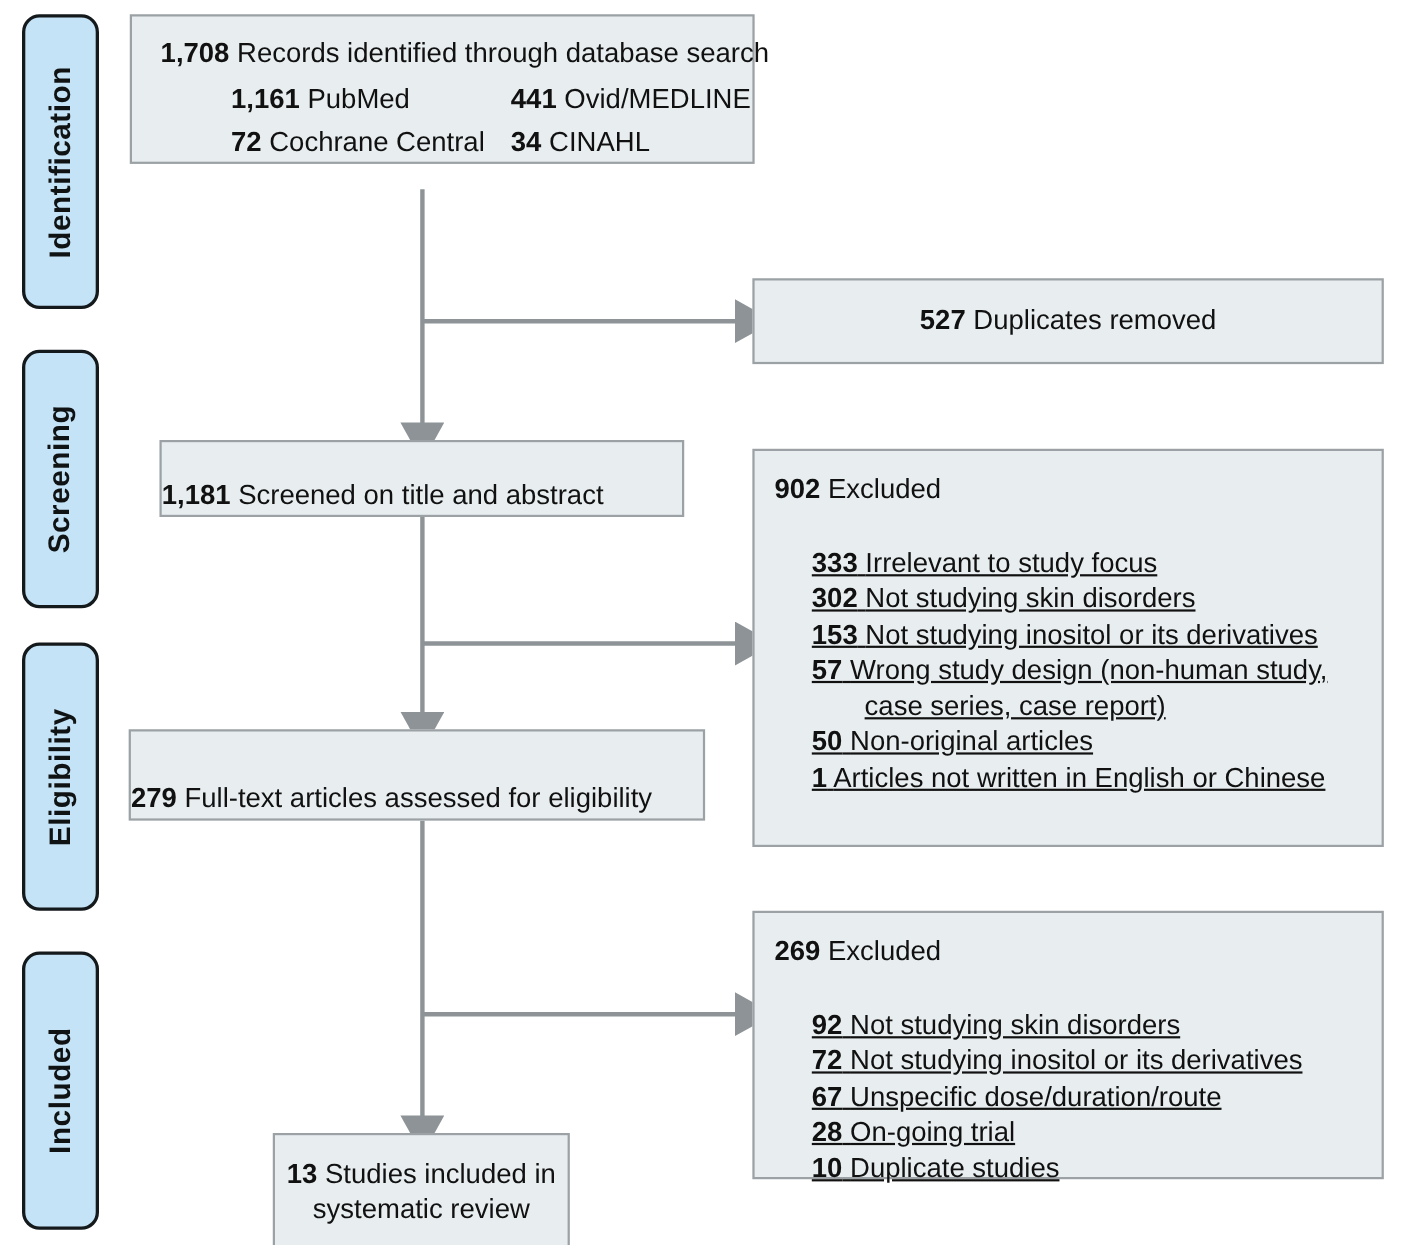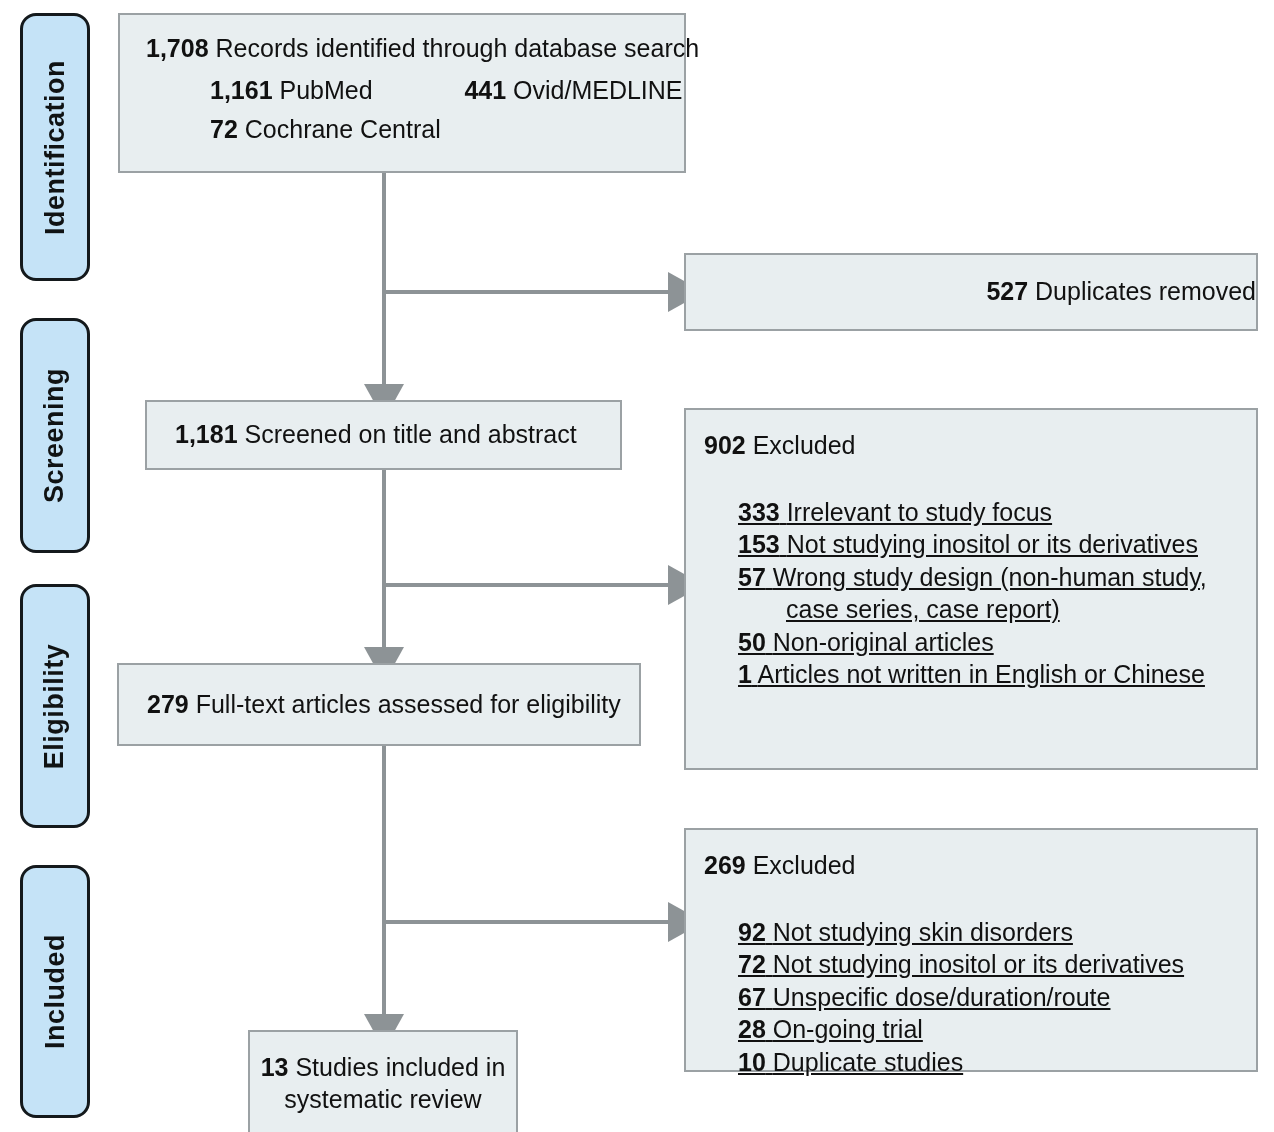--- a/index.html
+++ b/index.html
@@ -31,42 +31,42 @@
     position:absolute;
     background:#e8eef0;
     border:2px solid #9ba1a4;
     box-sizing:border-box;
   }
   .fbox .inner{
     width:100%;height:100%;
     display:flex;flex-direction:column;justify-content:center;
     box-sizing:border-box;
   }
-  .fbox.center .inner{align-items:flex-end;text-align:center;}
+  .fbox.center .inner{align-items:center;text-align:center;}
 
   .line{font-size:25px;line-height:1.42;color:#111;white-space:nowrap;}
   .num{font-weight:bold;}
 
   
   #box-identification .inner{padding:16px 0 16px 26px;justify-content:flex-start;}
   #box-identification .row1{font-size:25px;margin-bottom:6px;}
   #box-identification .srcgrid{display:flex;flex-direction:column;gap:4px;padding-left:22px;}
   #box-identification .srcrow{display:flex;}
   #box-identification .srcrow .c1{width:278px;margin-left:42px;}
   #box-identification .srcrow .c2{width:240px;}
 
   
   .excl .inner{padding:18px 0 18px 18px;justify-content:flex-start;gap:10px;}
   .excl .head{font-size:25px;margin-bottom:22px;}
   .excl .sublist{display:flex;flex-direction:column;padding-left:34px;text-decoration:underline;}
   .excl .sub{font-size:25px;line-height:1.30;white-space:nowrap;}
   .excl .sub .cont{display:block;padding-left:48px;white-space:nowrap;}
 
   
-  .oneline .inner{padding-left:28px;justify-content:center;}
+  .oneline .inner{justify-content:flex-end;}
   .oneline .line{font-size:25px;}
 
   
   #box-included .inner{align-items:center;text-align:center;padding:0 10px;}
   #box-included .line{font-size:25px;line-height:1.28;}
 
   svg.connectors{position:absolute;left:0;top:0;width:1274px;height:1132px;
                  pointer-events:none;}
 </style>
 </head>
@@ -100,21 +100,21 @@
   <div class="stage-pill" id="stage-screening" style="left:20px;top:318px;width:70px;height:235px;">
     <span class="vtext">Screening</span>
   </div>
   <div class="stage-pill" id="stage-eligibility" style="left:20px;top:584px;width:70px;height:244px;">
     <span class="vtext">Eligibility</span>
   </div>
   <div class="stage-pill" id="stage-included" style="left:20px;top:865px;width:70px;height:253px;">
     <span class="vtext">Included</span>
   </div>
 
-  <div class="fbox" id="box-identification" style="left:118px;top:13px;width:568px;height:160px;">
+  <div class="fbox" id="box-identification" style="left:118px;top:13px;width:568px;height:136px;">
     <div class="inner">
       <div class="row1 line">
         <span class="num">1,708</span>
         <span>Records identified through database search</span>
       </div>
       <div class="srcgrid">
         <div class="srcrow">
           <span class="c1 line">
             <span class="num">1,161</span>
             <span>PubMed</span>
@@ -122,20 +122,24 @@
           <span class="c2 line">
             <span class="num">441</span>
             <span>Ovid/MEDLINE</span>
           </span>
         </div>
         <div class="srcrow">
           <span class="c1 line">
             <span class="num">72</span>
             <span>Cochrane Central</span>
           </span>
+          <span class="c2 line">
+            <span class="num">34</span>
+            <span>CINAHL</span>
+          </span>
         </div>
       </div>
     </div>
   </div>
 
   <div class="fbox center" id="box-duplicates" style="left:684px;top:253px;width:574px;height:78px;">
     <div class="inner">
       <div class="line">
         <span class="num">527</span>
         <span>Duplicates removed</span>
@@ -157,20 +161,24 @@
       <div class="head line">
         <span class="num">902</span>
         <span>Excluded</span>
       </div>
       <div class="sublist">
         <div class="sub">
           <span class="num">333</span>
           <span>Irrelevant to study focus</span>
         </div>
         <div class="sub">
+          <span class="num">302</span>
+          <span>Not studying skin disorders</span>
+        </div>
+        <div class="sub">
           <span class="num">153</span>
           <span>Not studying inositol or its derivatives</span>
         </div>
         <div class="sub">
           <span class="num">57</span>
           <span>Wrong study design (non-human study,</span>
           <span class="cont">case series, case report)</span>
         </div>
         <div class="sub">
           <span class="num">50</span>

